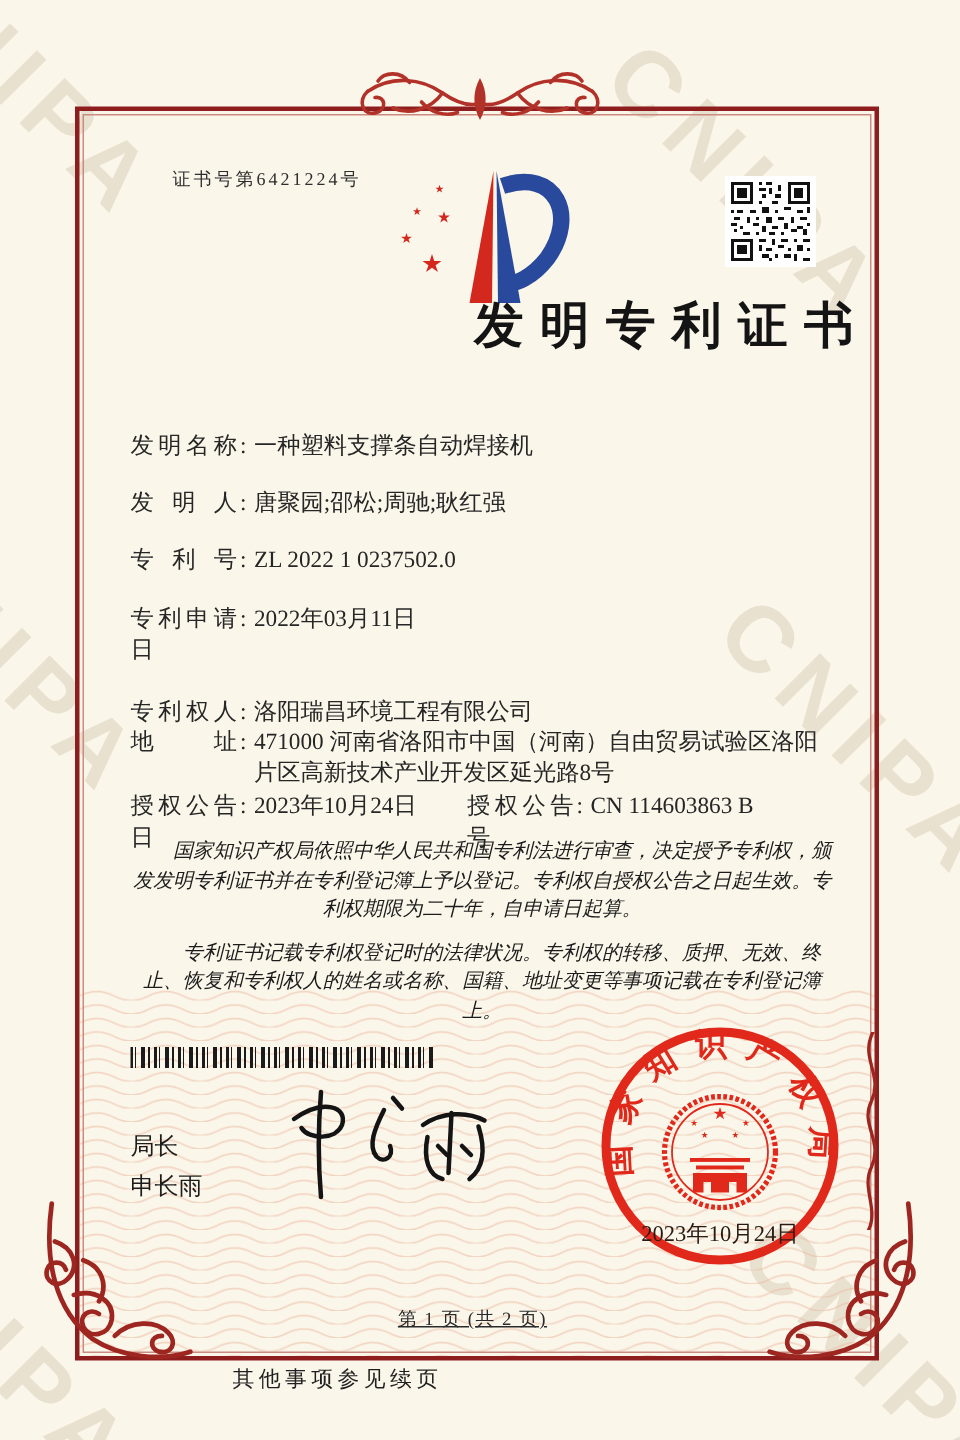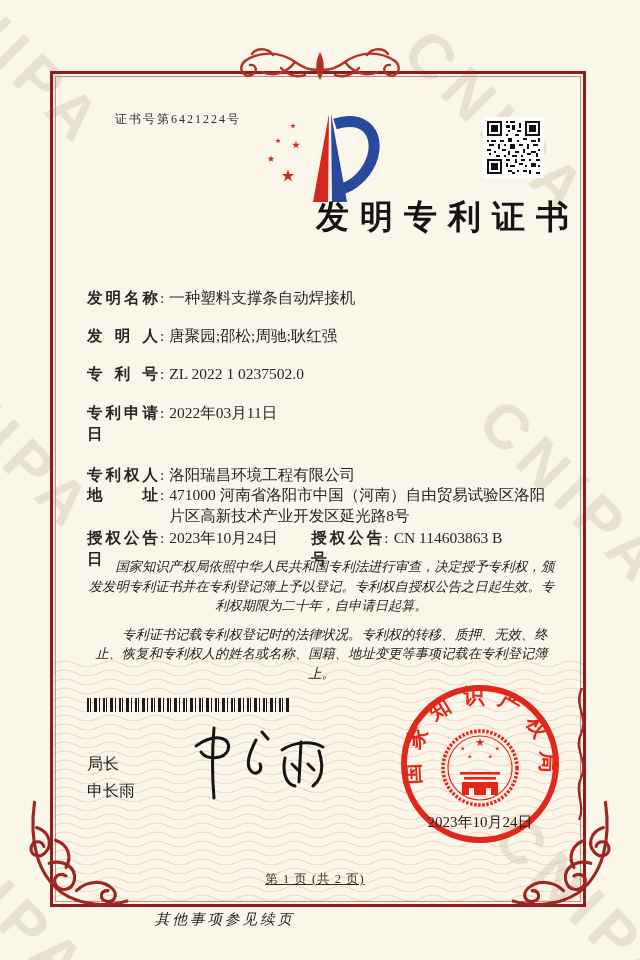--- a/index.html
+++ b/index.html
@@ -36,21 +36,21 @@
     position:absolute;left:87px;top:111px;font-size:12px;letter-spacing:2px;color:#2e2e2e;margin-left:28px;
   }
   .logo{position:absolute;left:253px;top:110px;}
   .qr{position:absolute;left:483px;top:117px;}
   .title{
     position:absolute;left:50px;top:195px;width:530px;text-align:right;
     font-size:33px;font-weight:bold;color:#141414;letter-spacing:11px;padding-left:11px;
     box-sizing:border-box;
   }
   .field{position:absolute;left:87px;font-size:15.5px;color:#262626;line-height:21px;}
-  .flabel{display:inline-block;width:71px;text-align:justify;text-align-last:justify;vertical-align:top;font-weight:bold;}
+  .flabel{display:inline-block;width:71px;text-align:justify;text-align-last:justify;vertical-align:top;}
   .fcolon{display:inline-block;margin:0 5px 0 2px;vertical-align:top;}
   .fvalue{display:inline-block;width:378px;vertical-align:top;}
   .fvalue.narrow{width:142px;}
   .paras{
     position:absolute;left:85px;top:557px;width:473px;
     font-size:13.3px;line-height:19.6px;color:#1c1c1c;font-style:italic;text-align:center;
   }
   .paras p{margin:0 0 9px 0;text-indent:2em;}
   .officer{
     position:absolute;left:87px;font-size:16px;color:#1c1c1c;
@@ -65,21 +65,21 @@
       #1b1b1b 7px,#1b1b1b 10px,transparent 10px,transparent 12px,
       #1b1b1b 12px,#1b1b1b 13px,transparent 13px,transparent 16px);
   }
   .seal{position:absolute;left:400px;top:680px;}
   .pageinfo{
     position:absolute;left:50px;top:871px;width:530px;text-align:center;
     font-size:12.5px;letter-spacing:1px;color:#2b2b2b;text-decoration:underline;
   }
   .footnote{
     position:absolute;left:50px;top:910px;width:350px;text-align:center;
-    font-size:14.5px;font-style:italic;letter-spacing:3px;color:#1f1f1f;
+    font-size:14.5px;letter-spacing:3px;color:#1f1f1f;
   }
 </style>
 </head>
 <body>
 
 <div>
   <span class="wm" style="left:-45px;top:-55px;">CNIPA</span>
   <span class="wm" style="left:440px;top:15px;">CNIPA</span>
   <span class="wm" style="left:-55px;top:330px;">CNIPA</span>
   <span class="wm" style="left:515px;top:385px;">CNIPA</span>

